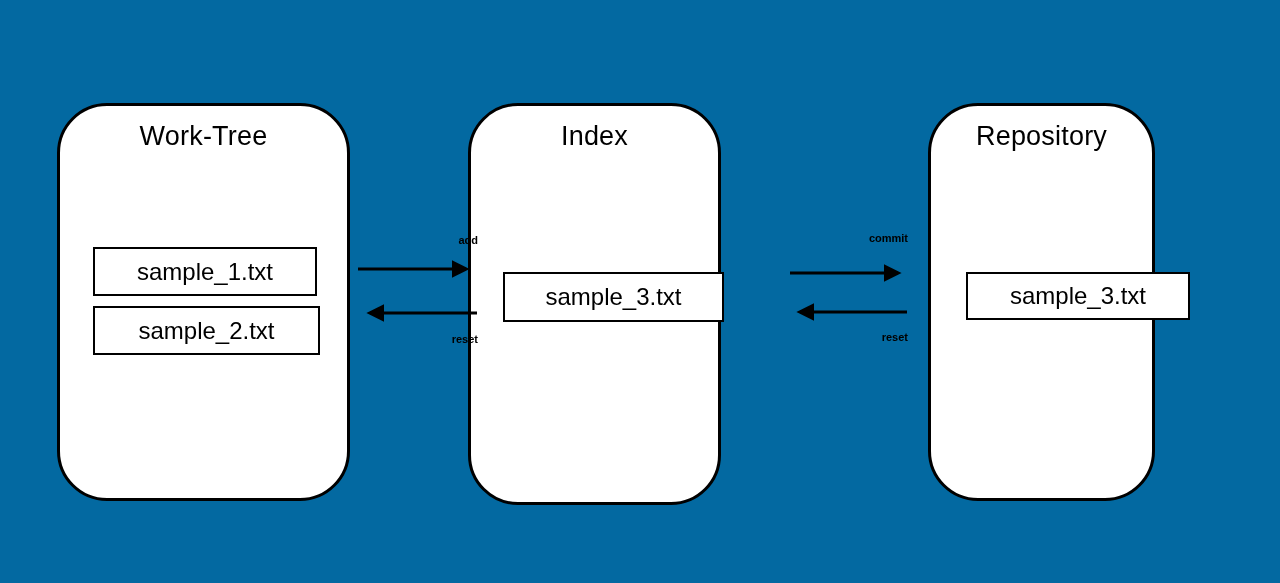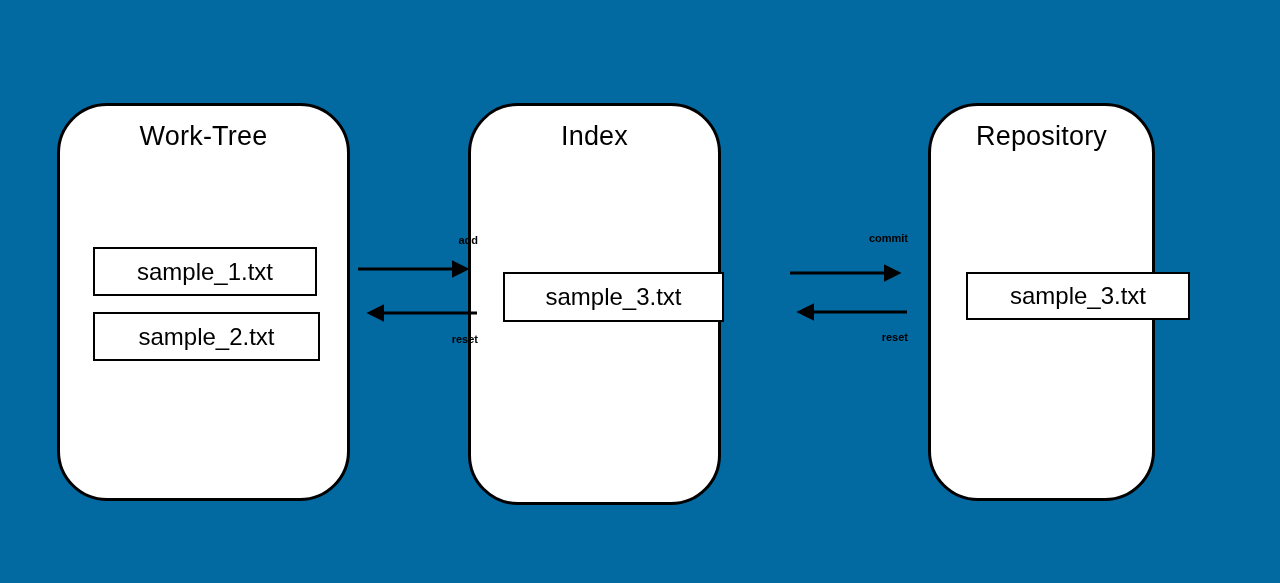--- a/index.html
+++ b/index.html
@@ -40,21 +40,21 @@
     position: absolute;
     border: 2.5px solid #000000;
     box-sizing: border-box;
     background: #ffffff;
     display: flex;
     align-items: center;
     justify-content: center;
     font-size: 24px;
   }
   #file-wt-1 { left: 33px; top: 141px; width: 224px; height: 49px; }
-  #file-wt-2 { left: 33px; top: 206px; width: 227px; height: 49px; }
+  #file-wt-2 { left: 33px; top: 200px; width: 227px; height: 49px; }
   #file-ix-1 { left: 32px; top: 166px; width: 221px; height: 50px; }
   #file-rp-1 { left: 35px; top: 166px; width: 224px; height: 48px; }
   .arrows {
     position: absolute;
     left: 0;
     top: 0;
     width: 1280px;
     height: 583px;
     pointer-events: none;
   }

